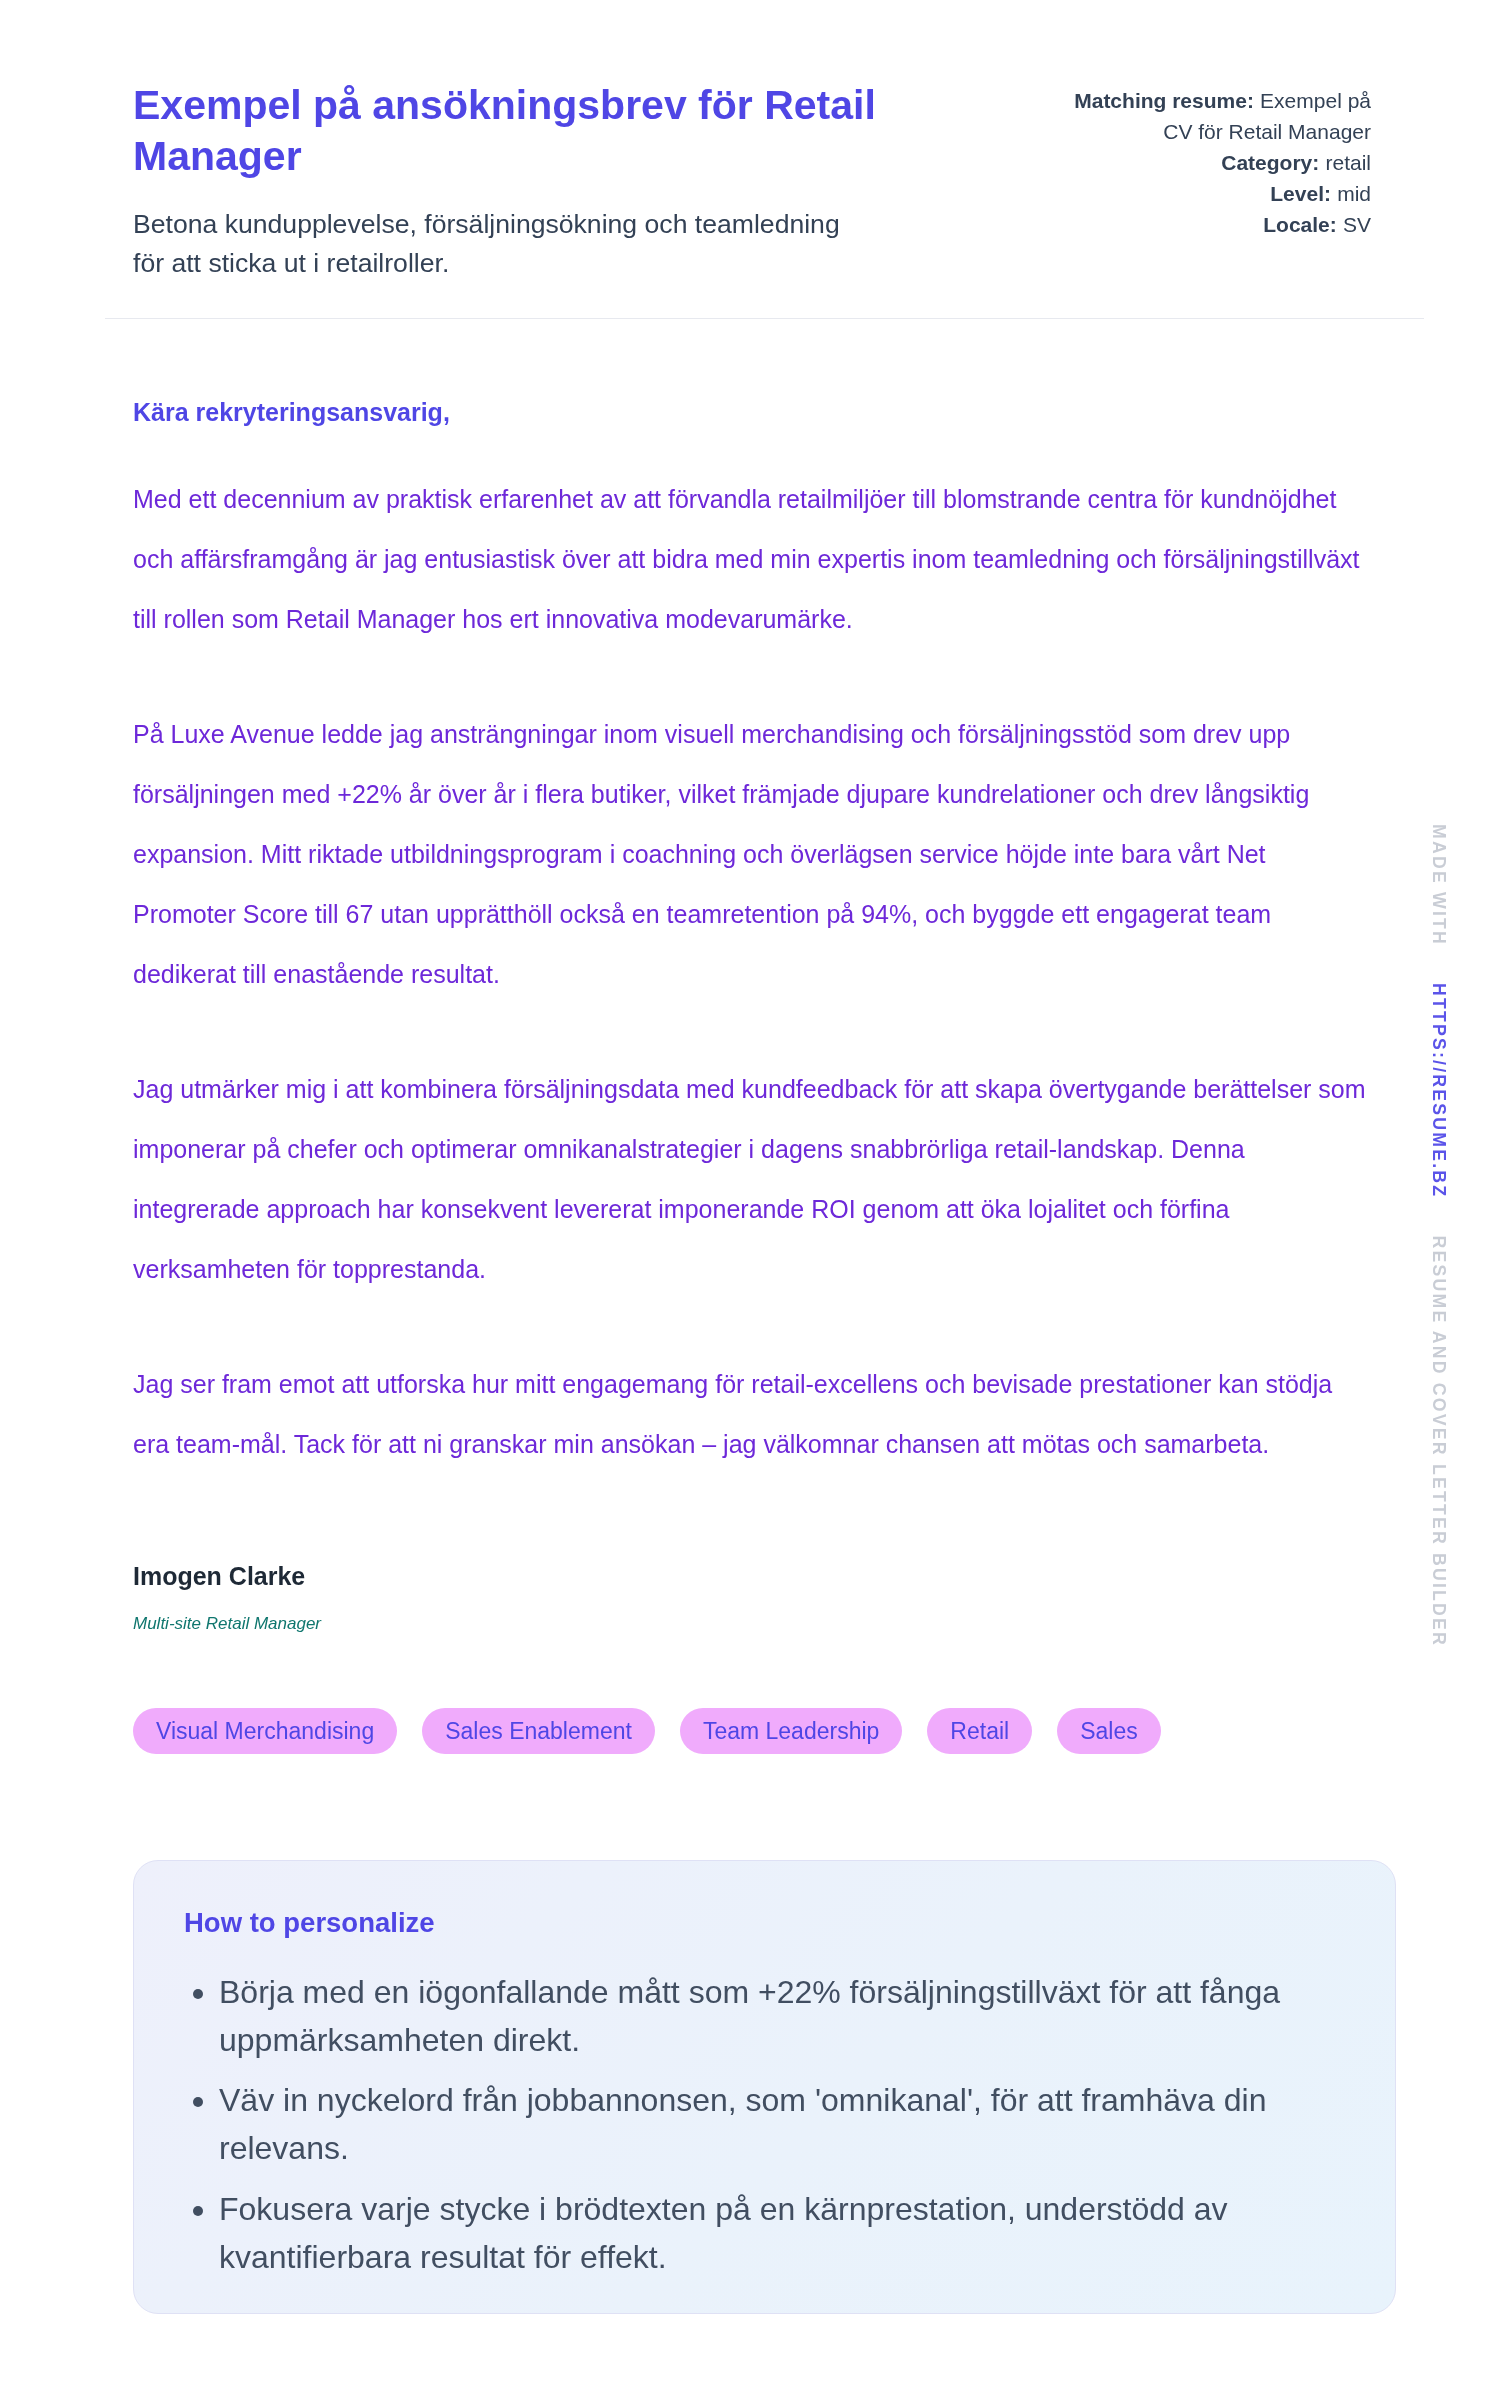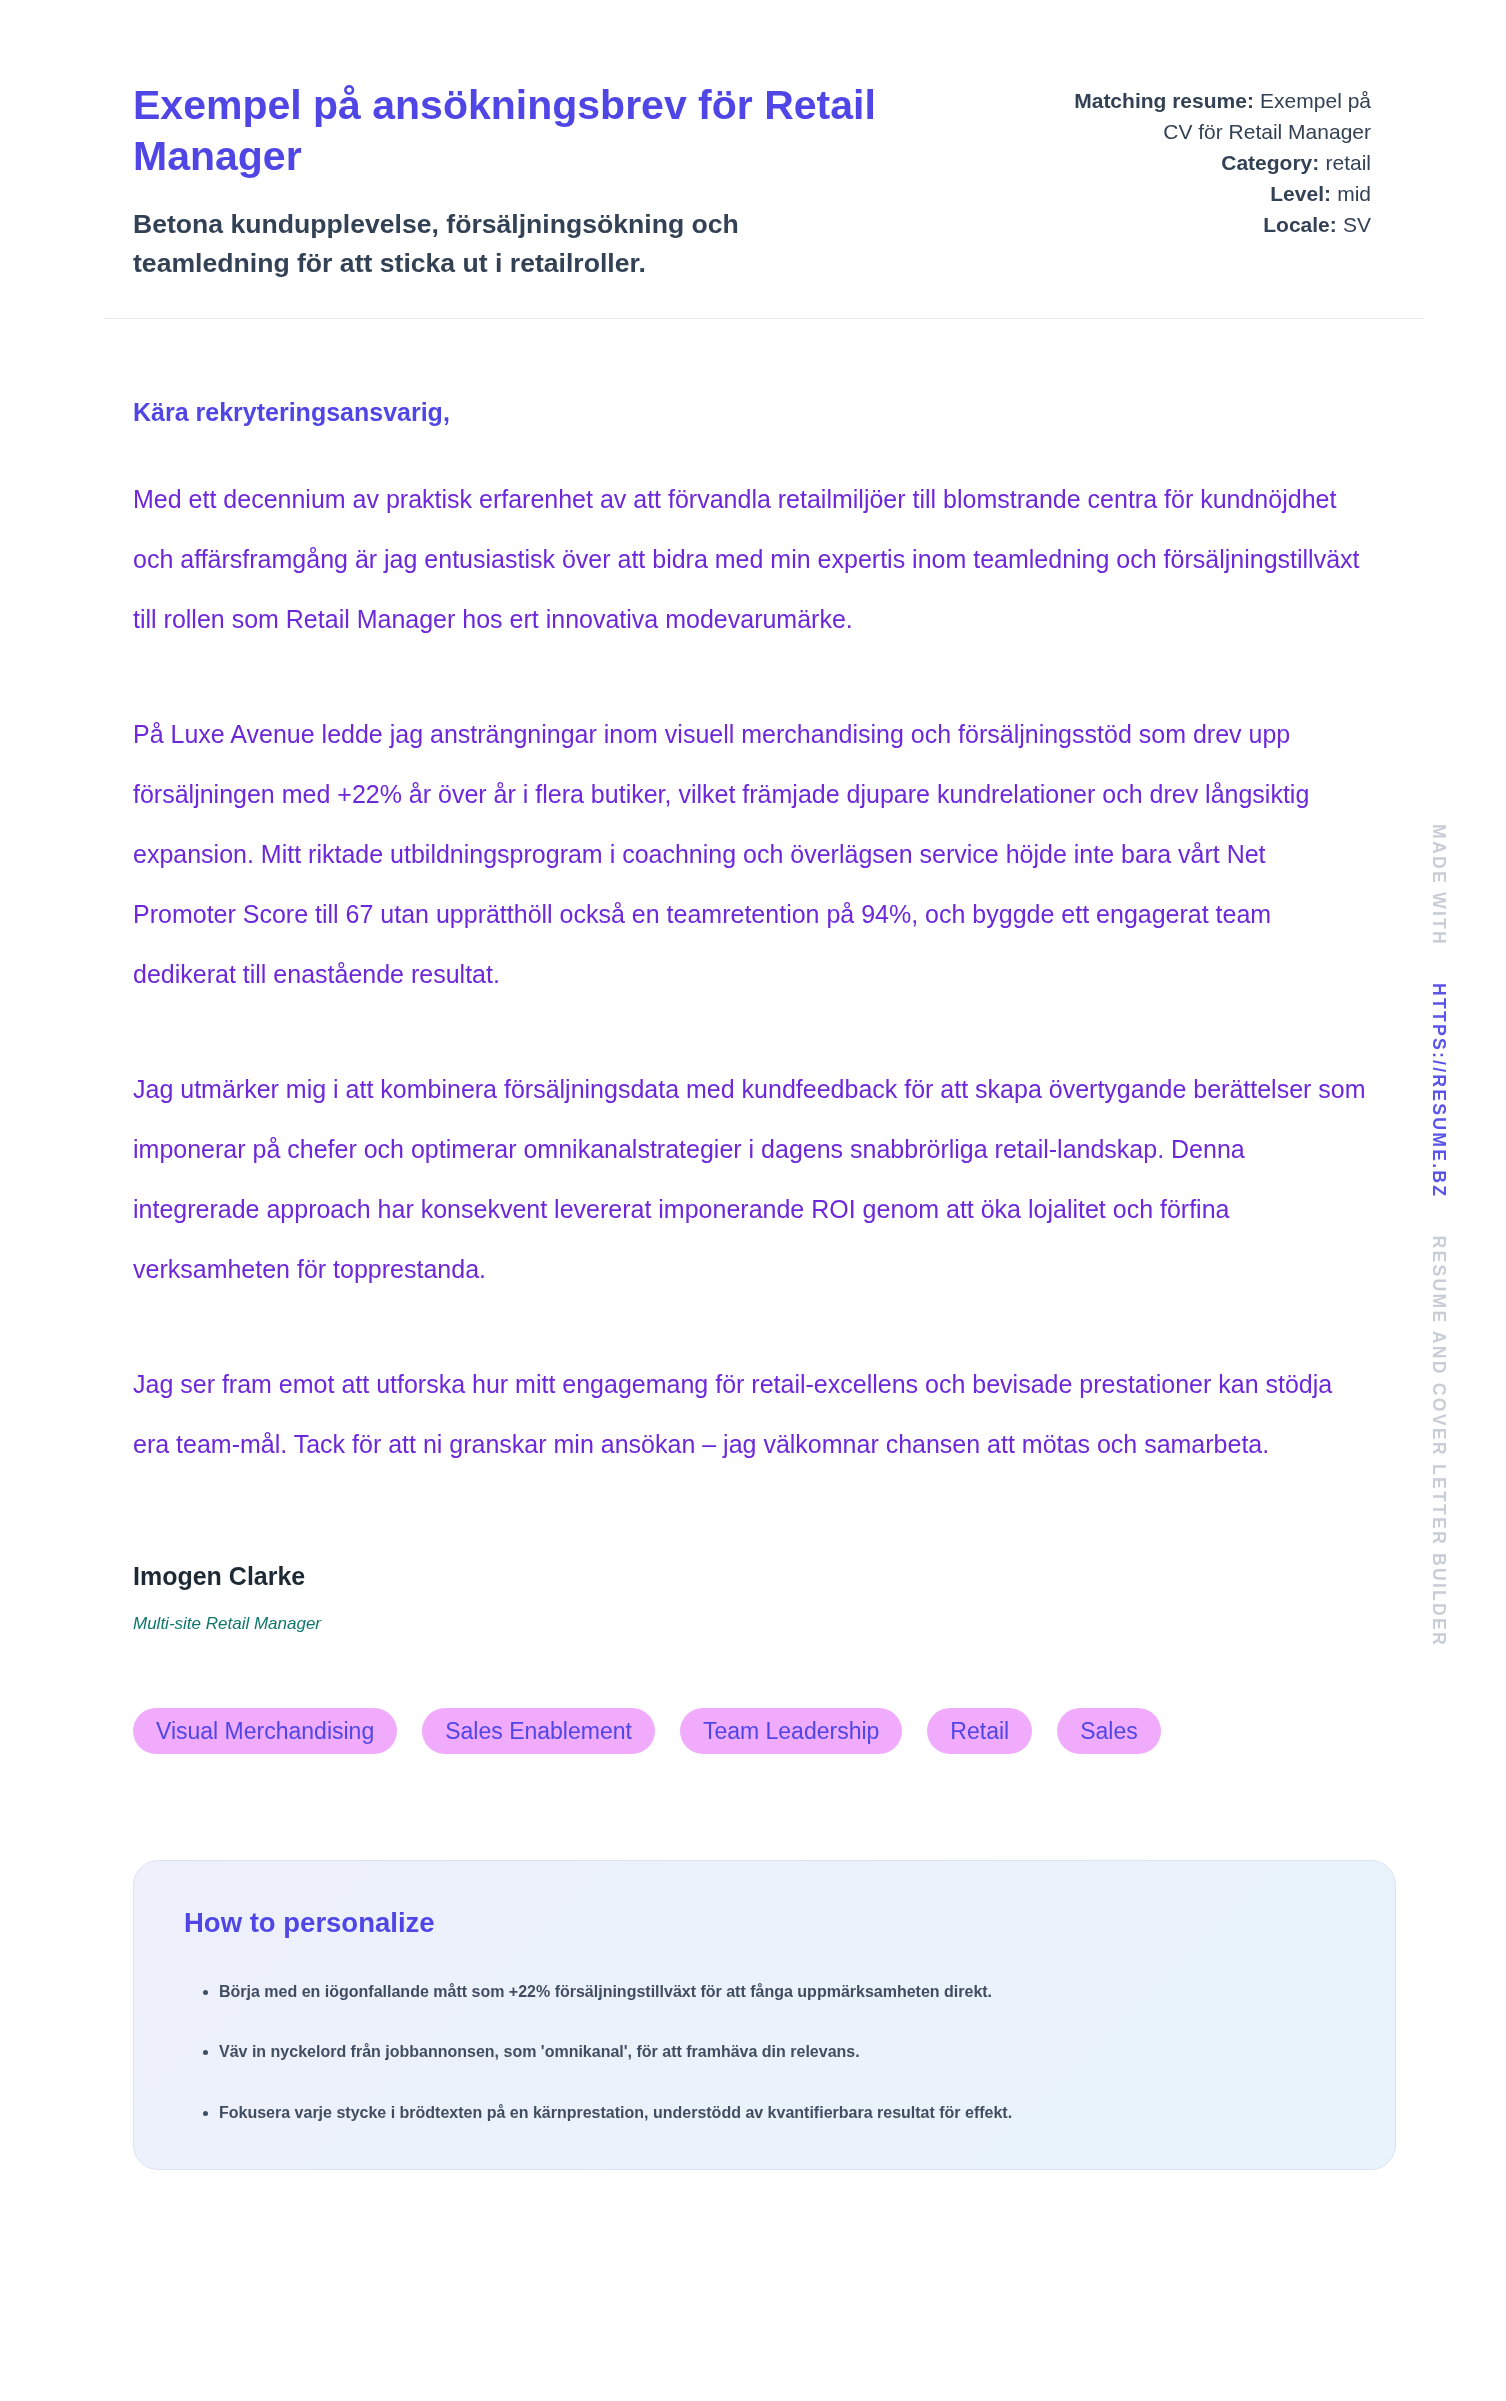--- a/index.html
+++ b/index.html
@@ -25,21 +25,21 @@
     font-size: 41px;
     line-height: 51px;
     font-weight: 700;
     color: #4f46e5;
     max-width: 798px;
   }
   .page-subtitle {
     margin: 23px 0 0;
     font-size: 26.6px;
     line-height: 39px;
-    font-weight: 700;
+    font-weight: 400;
     color: #334155;
     max-width: 744px;
   }
   .meta {
     flex-shrink: 0;
     width: 354px;
     padding-right: 25px;
     padding-top: 5.3px;
     text-align: right;
     font-size: 21px;
@@ -95,26 +95,25 @@
   }
   .tips-heading {
     margin: 0;
     font-size: 27.5px;
     line-height: 37px;
     font-weight: 700;
     color: #4f46e5;
   }
   .tips-list { margin: 26.6px 0 0; padding-left: 35px; }
   .tips-list li {
-    font-size: 16px;
+    font-size: 32px;
     line-height: 48px;
     color: #414e61;
     margin-bottom: 12.4px;
     max-width: 1108px;
-    font-weight: bold;
   }
   .tips-list li::marker { color: #414e61; }
   .tips-list li:last-child { margin-bottom: 0; }
   
   .watermark {
     position: absolute;
     top: 824px;
     right: 57px;
     writing-mode: vertical-rl;
     white-space: nowrap;

